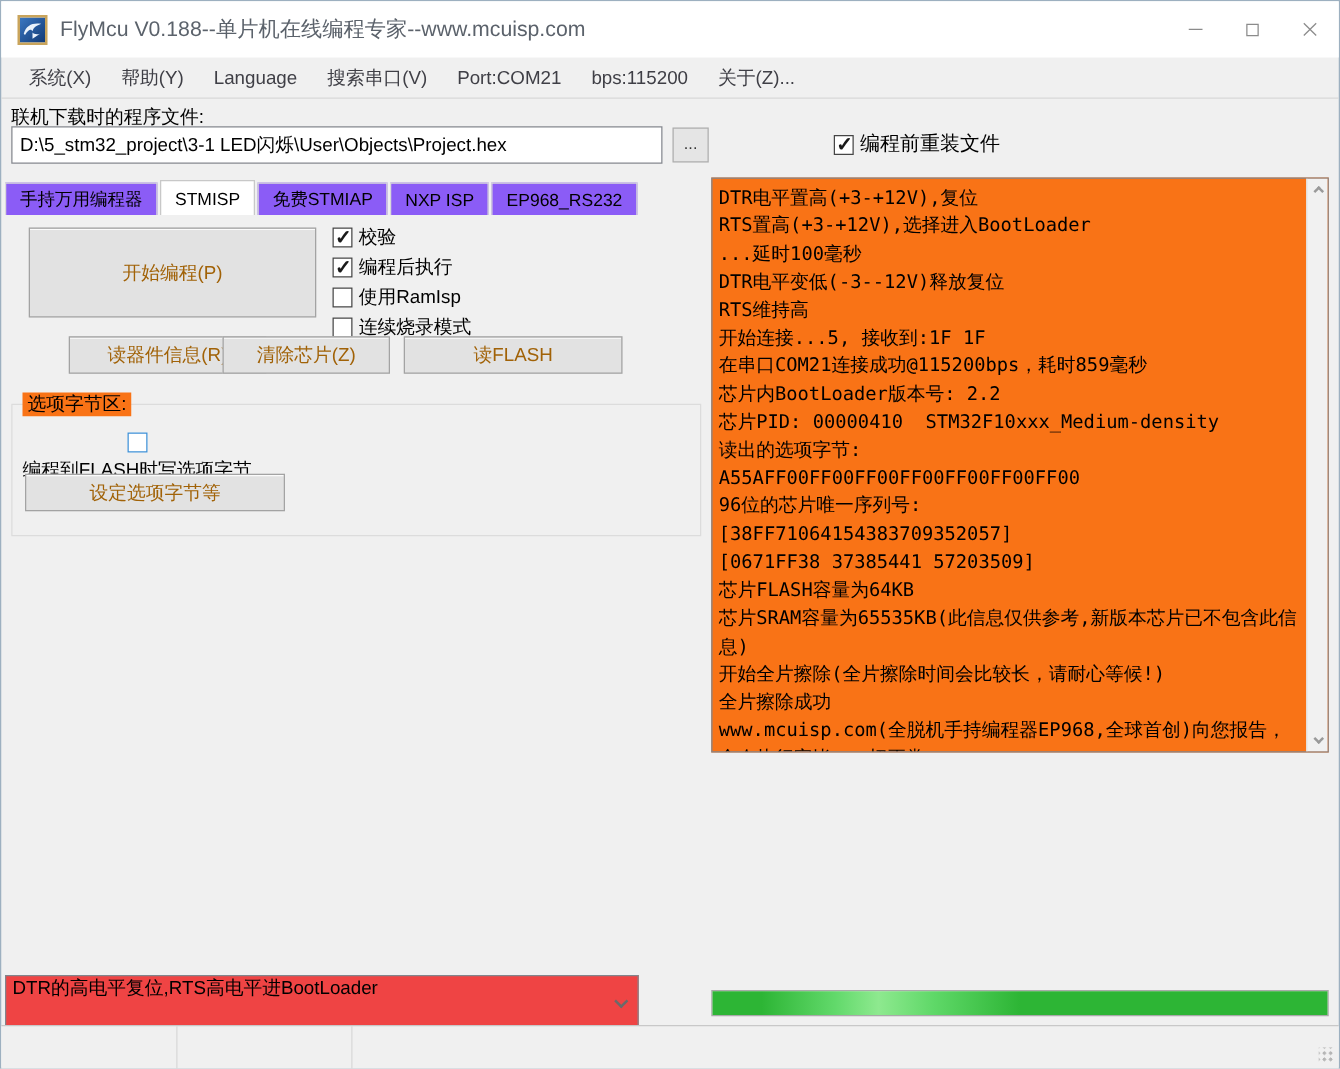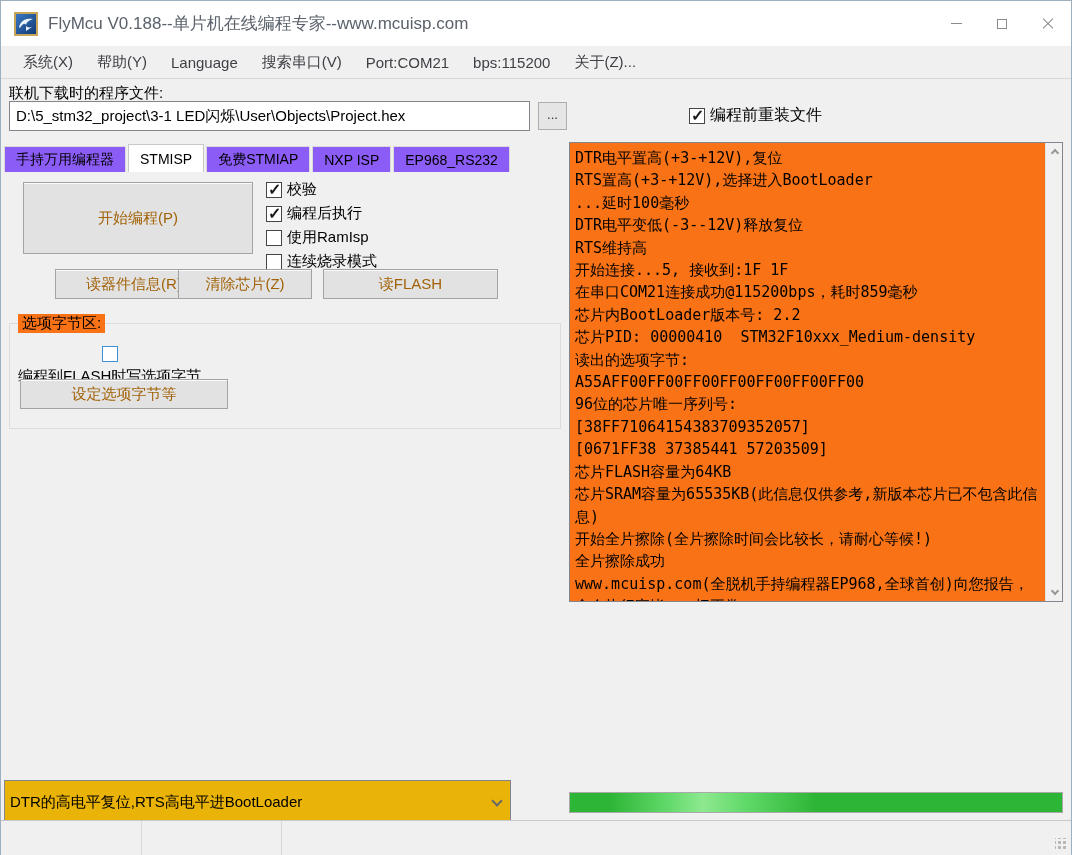--- a/index.html
+++ b/index.html
@@ -42,21 +42,21 @@
 
   
   .cb { display:inline-block; width:16px; height:16px; background:#fff;
         border:1px solid #454545; position:relative; flex:none; }
   .cb.checked::after { content:"✓"; position:absolute; left:1px; top:-3px;
         font-size:16px; font-weight:bold; color:#1a1a1a; }
   .cb.focus { border-color:#3d8fd6; }
   .cb-row { display:flex; align-items:center; gap:5px; }
   .cb-label { font-size:15px; color:#000; white-space:nowrap; }
 
-  .reload-row { position:absolute; left:688px; top:104px; }
+  .reload-row { position:absolute; left:666px; top:104px; }
   .reload-row .cb-label { font-size:16px; }
 
   
   .tabbar { position:absolute; left:3px; top:143px; display:flex; align-items:flex-end; height:28px; }
   .tab { height:26px; padding:0 11px; display:flex; align-items:center; font-size:14px;
          color:#000; background:#8b5cf6; border:1px solid #d9d9d9; border-bottom:none;
          margin-right:2px; white-space:nowrap; }
   .tab.active { background:#fff; height:28px; border-color:#c8c8c8; position:relative; z-index:2; }
 
   
@@ -73,21 +73,21 @@
 
   .groupbox { position:absolute; left:8px; top:322px; width:552px; height:106px;
               border:1px solid #dcdcdc; }
   .group-title { position:absolute; left:8px; top:-10px; background:#f97316; padding:0 4px;
                  font-size:15px; color:#000; }
   .group-cb { position:absolute; left:8px; top:22px;flex-direction:column; }
   .group-btn { position:absolute; left:10px; top:55px; width:208px; height:30px; }
 
   
   .dropdown { position:absolute; left:3px; top:779px; width:507px; height:45px;
-              background:#eab308; border:1px solid #82858c; display:flex; align-items:center; }
+              background:#ef4444; border:1px solid #82858c; display:flex; align-items:flex-start; }
   .dropdown-value { font-size:15px; color:#000; padding-left:5px; white-space:nowrap;
                     overflow:hidden; flex:1; }
   .dropdown-arrow { width:26px; height:100%; display:flex; align-items:center; justify-content:center; }
   .chev-down { width:8px; height:8px; border-right:2px solid #6a6a6a; border-bottom:2px solid #6a6a6a;
                transform:rotate(45deg); margin-top:-4px; }
 
   
   .logbox { position:absolute; left:568px; top:141px; width:494px; height:460px;
             background:#f97316; border:1px solid #82858c; }
   .log-text { position:absolute; left:0; top:0; right:17px; bottom:0; overflow:hidden;

